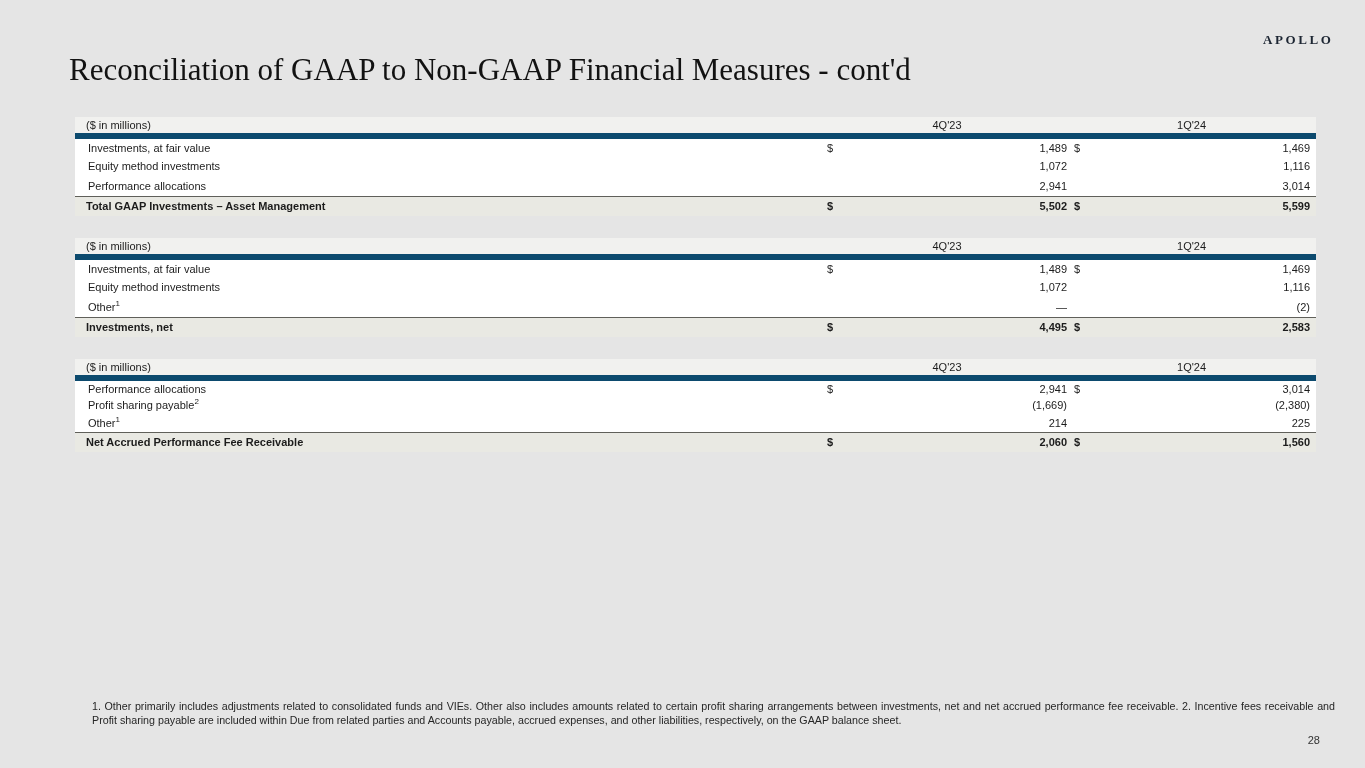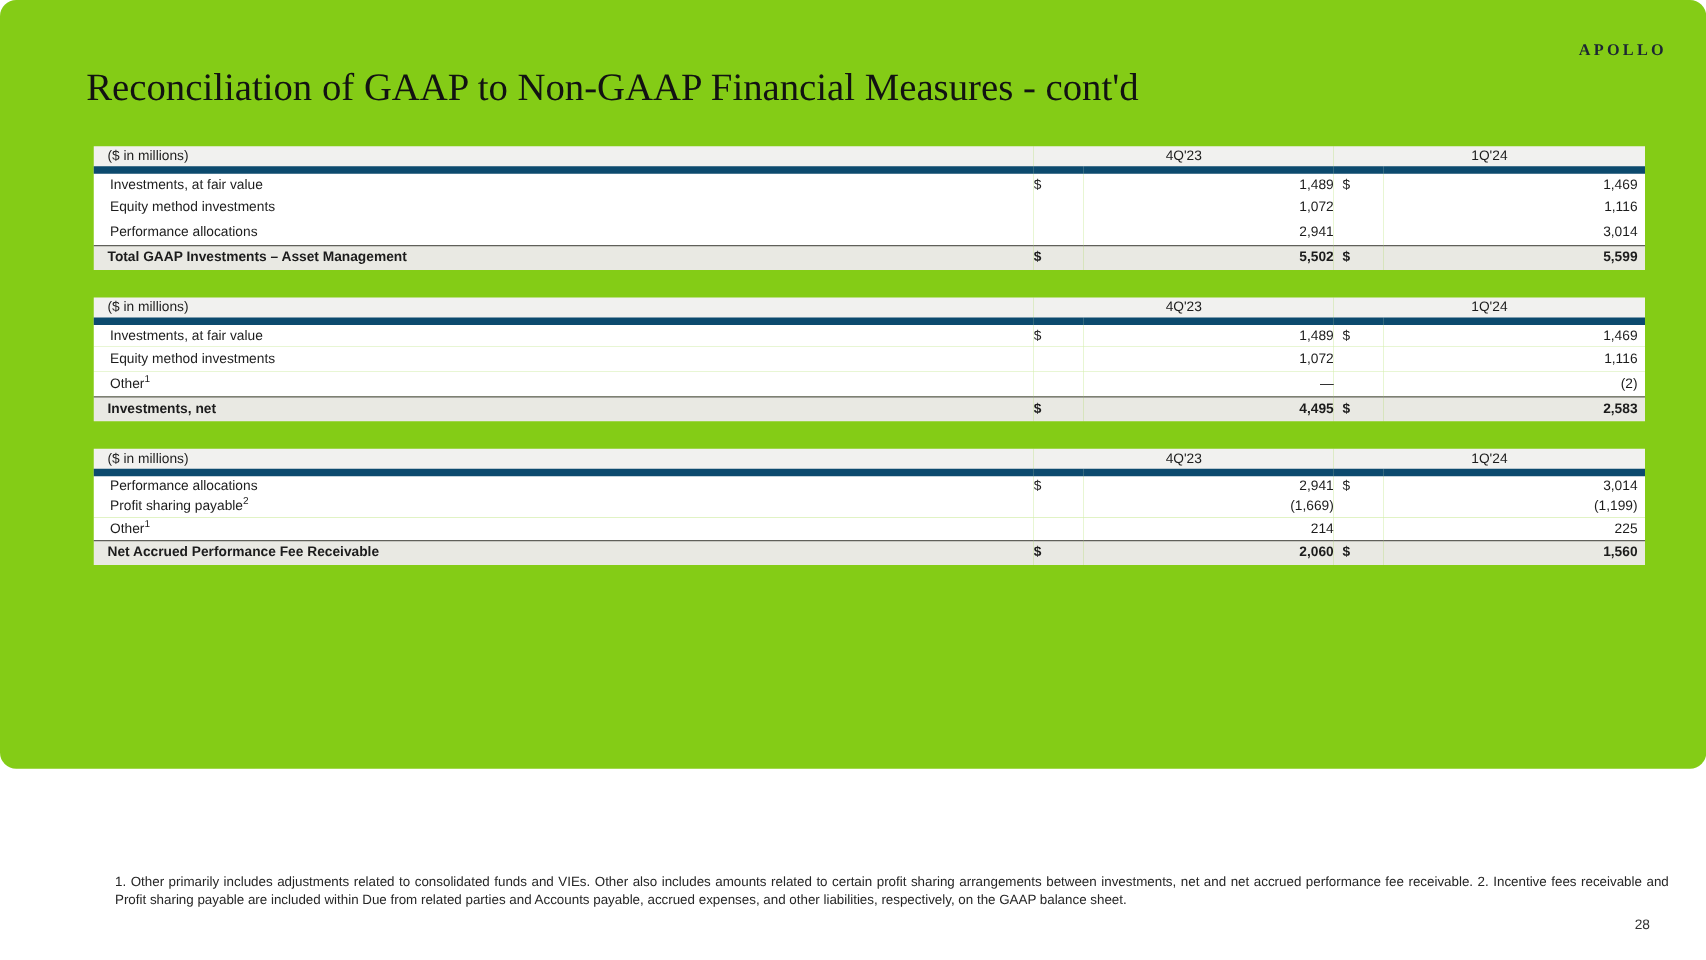--- a/index.html
+++ b/index.html
@@ -1,18 +1,18 @@
 <!DOCTYPE html>
 <html><head>
 <meta charset="utf-8">
 <style>
   * { margin:0; padding:0; box-sizing:border-box; }
   html,body { background:#ffffff; }
   body { width:1365px; height:768px; font-family:"Liberation Sans", sans-serif; position:relative; overflow:hidden; }
-  .slide { position:relative; width:1365px; height:615px; background:#84cc16;border-radius:13px; }
+  .slide { position:relative; width:1365px; height:768px; background:#e5e5e5; }
 
   .logo { position:absolute; top:32px; left:1263px; font-family:"Liberation Serif", serif;
           font-size:13px; font-weight:700; letter-spacing:2.6px; color:#1d2633; }
 
   .title { position:absolute; top:52px; left:69px; font-family:"Liberation Serif", serif;
            font-size:31px; font-weight:400; color:#121212; white-space:nowrap; }
 
   .tables { position:absolute; left:75px; top:117px; width:1241px; }
   .fintable { border-collapse:collapse; table-layout:fixed; width:1241px; font-size:11px; color:#1c1c1c; }
   .fintable + .fintable { margin-top:22px; }
@@ -165,21 +165,21 @@
           <td class="d">$</td>
           <td class="v">2,941</td>
           <td class="d d2pad">$</td>
           <td class="v v2pad">3,014</td>
         </tr>
         <tr class="r">
           <td class="lblcell"><span>Profit sharing payable</span><sup>2</sup></td>
           <td class="d"></td>
           <td class="v">(1,669)</td>
           <td class="d d2pad"></td>
-          <td class="v v2pad">(1,199)</td>
+          <td class="v v2pad">(2,380)</td>
         </tr>
         <tr class="r">
           <td class="lblcell"><span>Other</span><sup>1</sup></td>
           <td class="d"></td>
           <td class="v">214</td>
           <td class="d d2pad"></td>
           <td class="v v2pad">225</td>
         </tr>
         <tr class="total">
           <td class="lblcell">Net Accrued Performance Fee Receivable</td>

